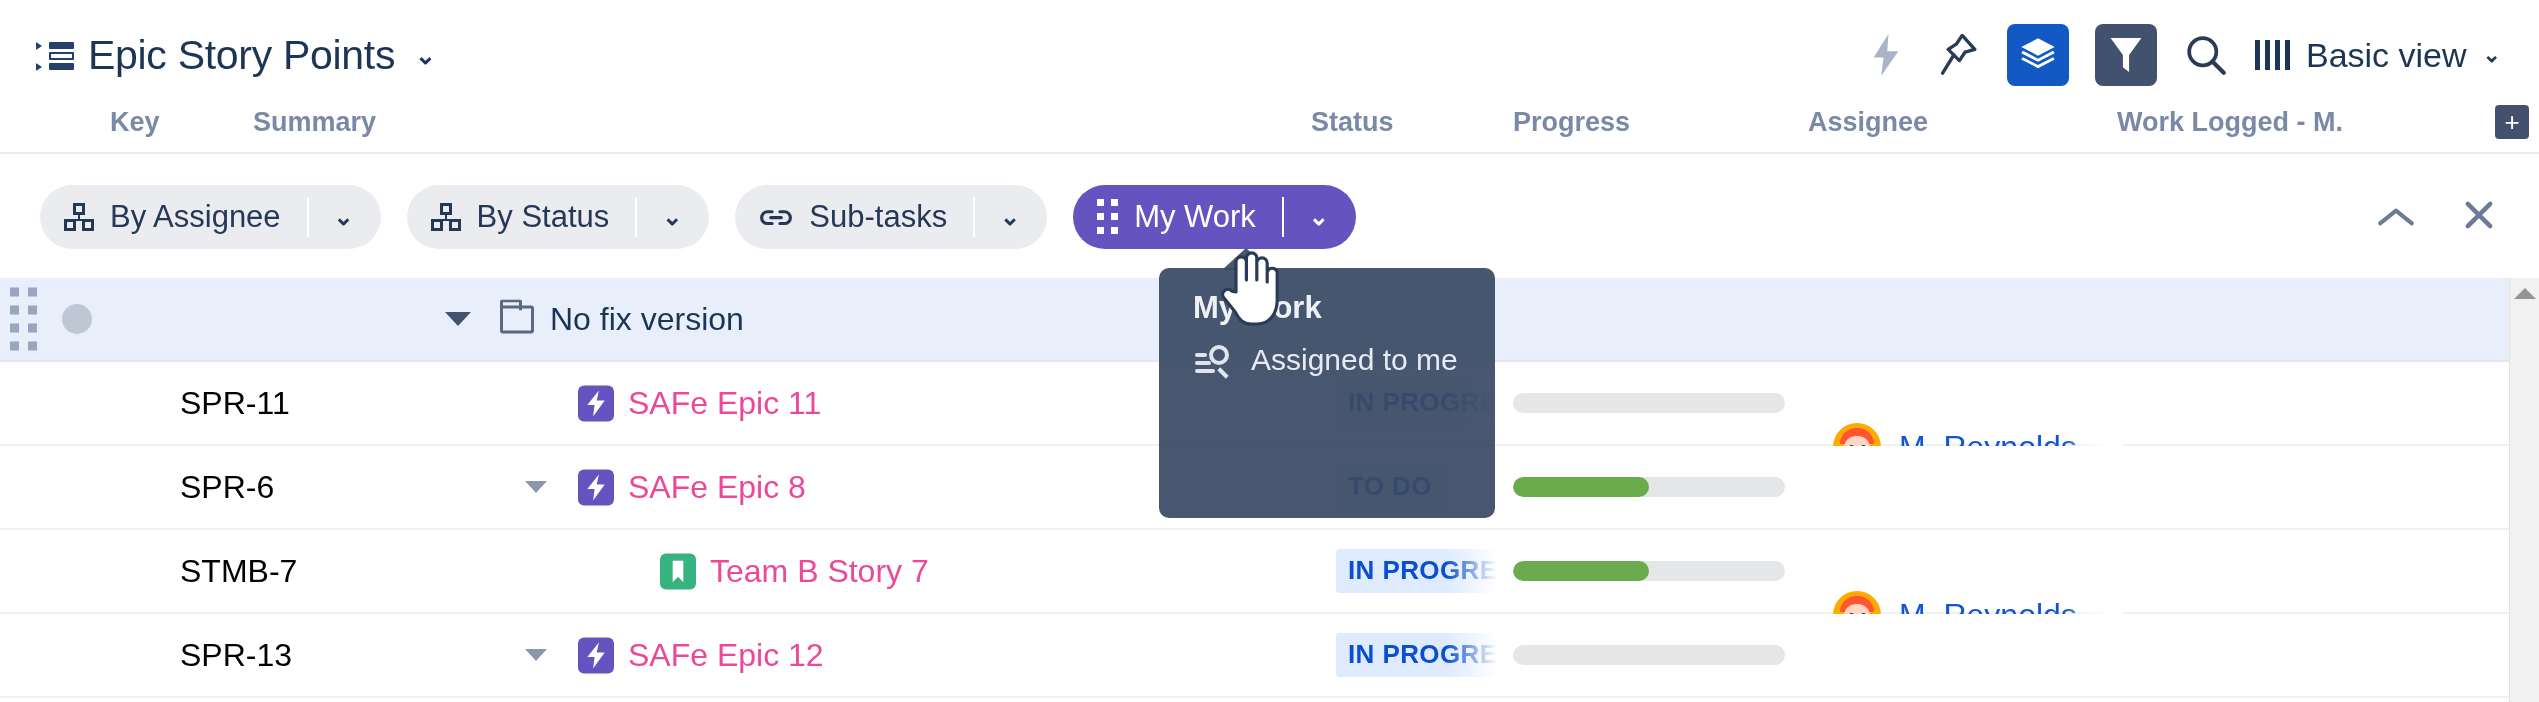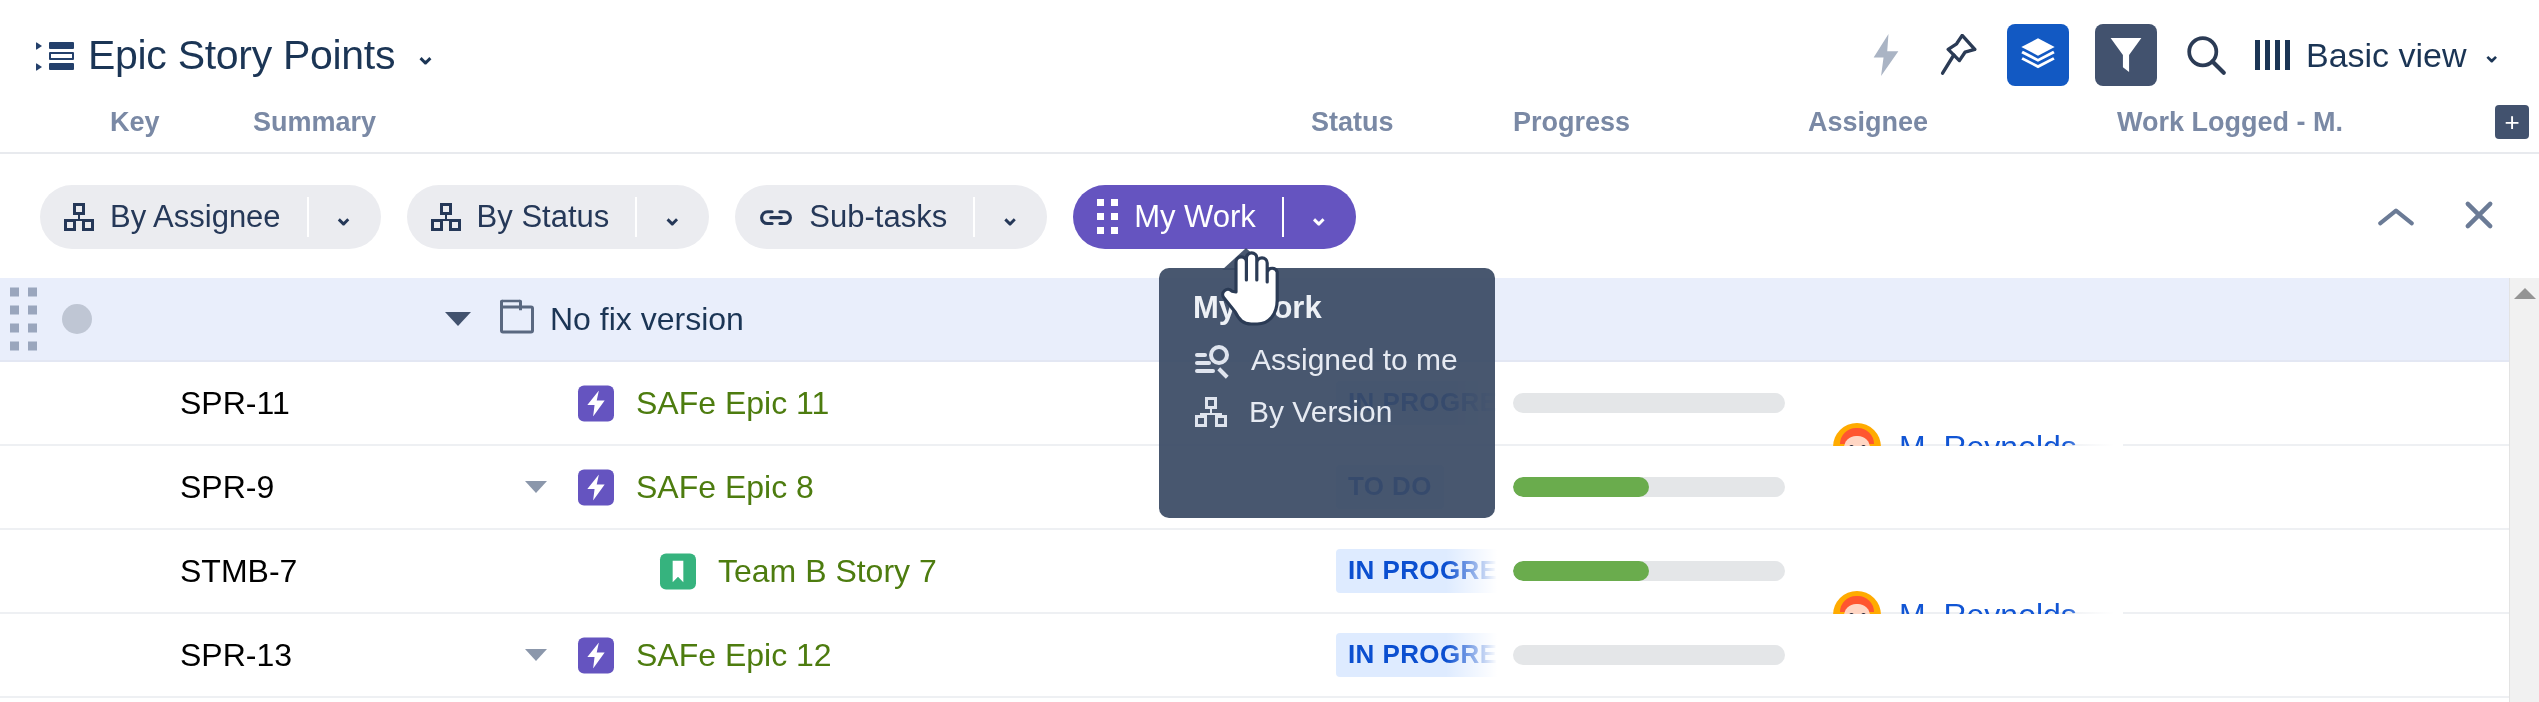--- a/index.html
+++ b/index.html
@@ -110,21 +110,21 @@
   .folder { width: 34px; height: 28px; border: 3px solid #5a6880; border-radius: 3px; position: relative; }
   .folder::before { content:""; position:absolute; left:-3px; top:-9px; width:16px; height:8px;
       border: 3px solid #5a6880; border-bottom: none; border-radius: 3px 3px 0 0; }
   .group-label { font-size: 32px; color: #1b3555; margin-left: 16px; white-space: nowrap; }
 
   .key-link { font-size: 32px; color: #000000; white-space: nowrap; }
   .type-icon { width: 36px; height: 36px; border-radius: 6px; display: flex; align-items: center;
                justify-content: center; flex: none; }
   .type-icon.epic { background: #6554c0; }
   .type-icon.story { background: #36b37e; }
-  .summary-link { font-size: 32px; color: #4d7c0f; margin-left: 22px; white-space: nowrap; }
+  .summary-link { font-size: 32px; color: #ec4899; margin-left: 14px; white-space: nowrap; }
 
   .badge-wrap { position: relative; overflow: hidden; }
   .badge {
     display: inline-block; background: #deebff; color: #0b4fd0; font-weight: bold;
     font-size: 26px; letter-spacing: 0.4px; padding: 6px 12px 7px 12px; border-radius: 4px;
     white-space: nowrap;
   }
   .fade-r { position: absolute; right: 0; top: 0; bottom: 0; width: 60px;
     background: linear-gradient(to right, rgba(255,255,255,0), #ffffff 85%); }
 
@@ -383,21 +383,21 @@
             <span class="av-eye r"></span>
             <span class="av-mouth"></span>
         </span>
         <span class="assignee-name">M. Reynolds</span>
         <span class="fade-r"></span>
       </div>
     </div>
 
     <div class="row">
       <div class="cell" style="left:180px">
-        <span class="key-link">SPR-9</span>
+        <span class="key-link">SPR-6</span>
       </div>
       <div class="cell" style="left:525px">
         <span class="tri-down sm"></span>
       </div>
       <div class="cell" style="left:578px">
         <span class="type-icon epic">
           <svg width="22" height="26" viewBox="0 0 14 18">
               <path d="M9 0 L1 10 H6 L5 18 L13 7 H7.5 Z" fill="#fff"></path>
             </svg>
         </span>
@@ -490,30 +490,20 @@
         <span class="ring"></span>
           <span class="stem"></span>
         <span class="l1"></span>
           <span class="l2"></span>
           <span class="l3"></span>
       </span>
       <span>Assigned to me</span>
     </div>
 
 
-    <div class="menu-item">
-      <span class="mi-hier">
-        <i class="t"></i>
-          <i class="bl"></i>
-          <i class="br"></i>
-          <u class="v"></u>
-          <u class="h"></u>
-      </span>
-      <span>By Version</span>
-    </div>
   </div>
 
   <div class="cursor">
     <svg width="62" height="80" viewBox="0 0 31 40">
       <path d="M9 22 V7 a2.6 2.6 0 0 1 5.2 0 V16 V5 a2.6 2.6 0 0 1 5.2 0 V16 V7.5 a2.6 2.6 0 0 1 5.2 0 V17 V12 a2.6 2.6 0 0 1 5 0 V26 c0 7-4 12-10 12 h-3 c-4 0-6-2-8-6 L3 25 a2.6 2.6 0 0 1 4-3.4 Z" fill="#ffffff" stroke="#2b3b55" stroke-width="1.6" stroke-linejoin="round"></path>
     </svg>
   </div>
 
 </div>
 

